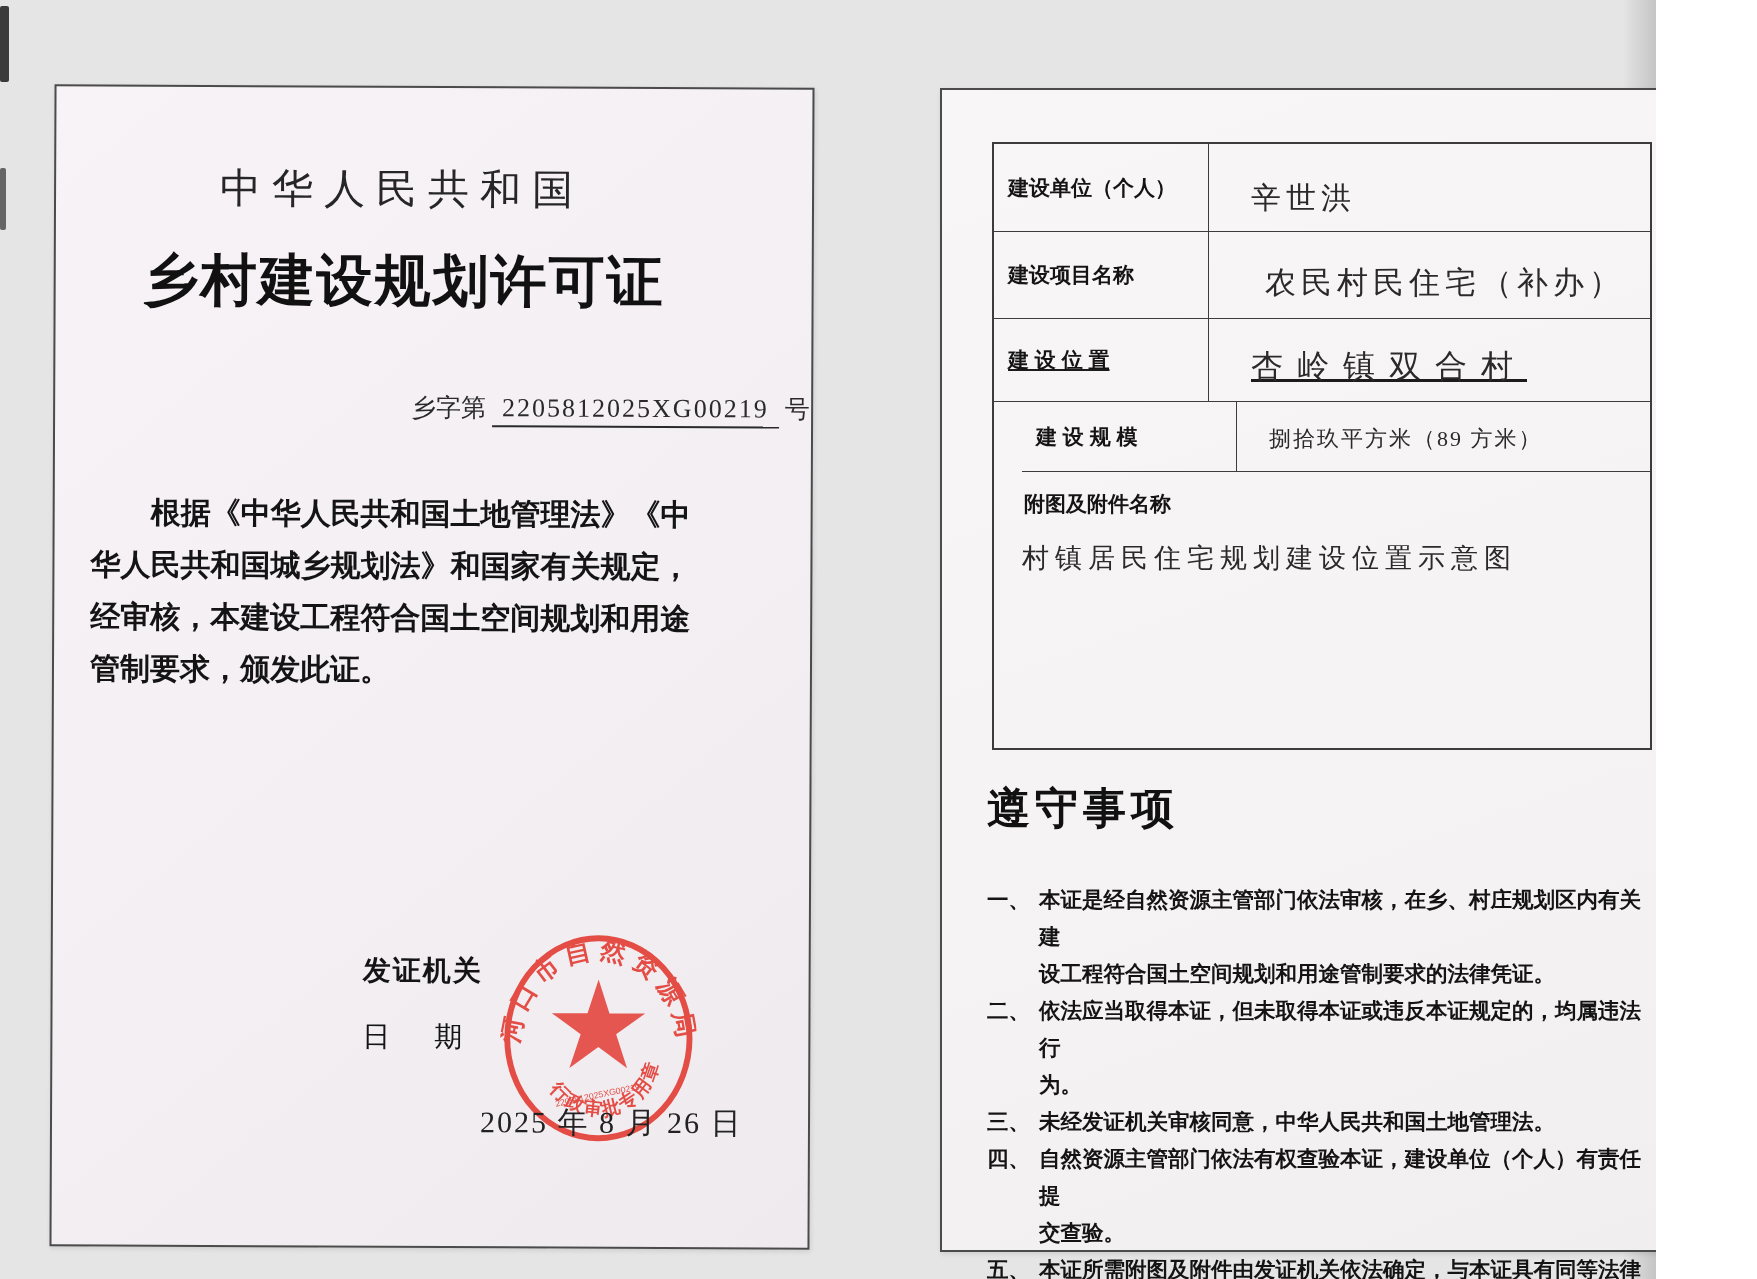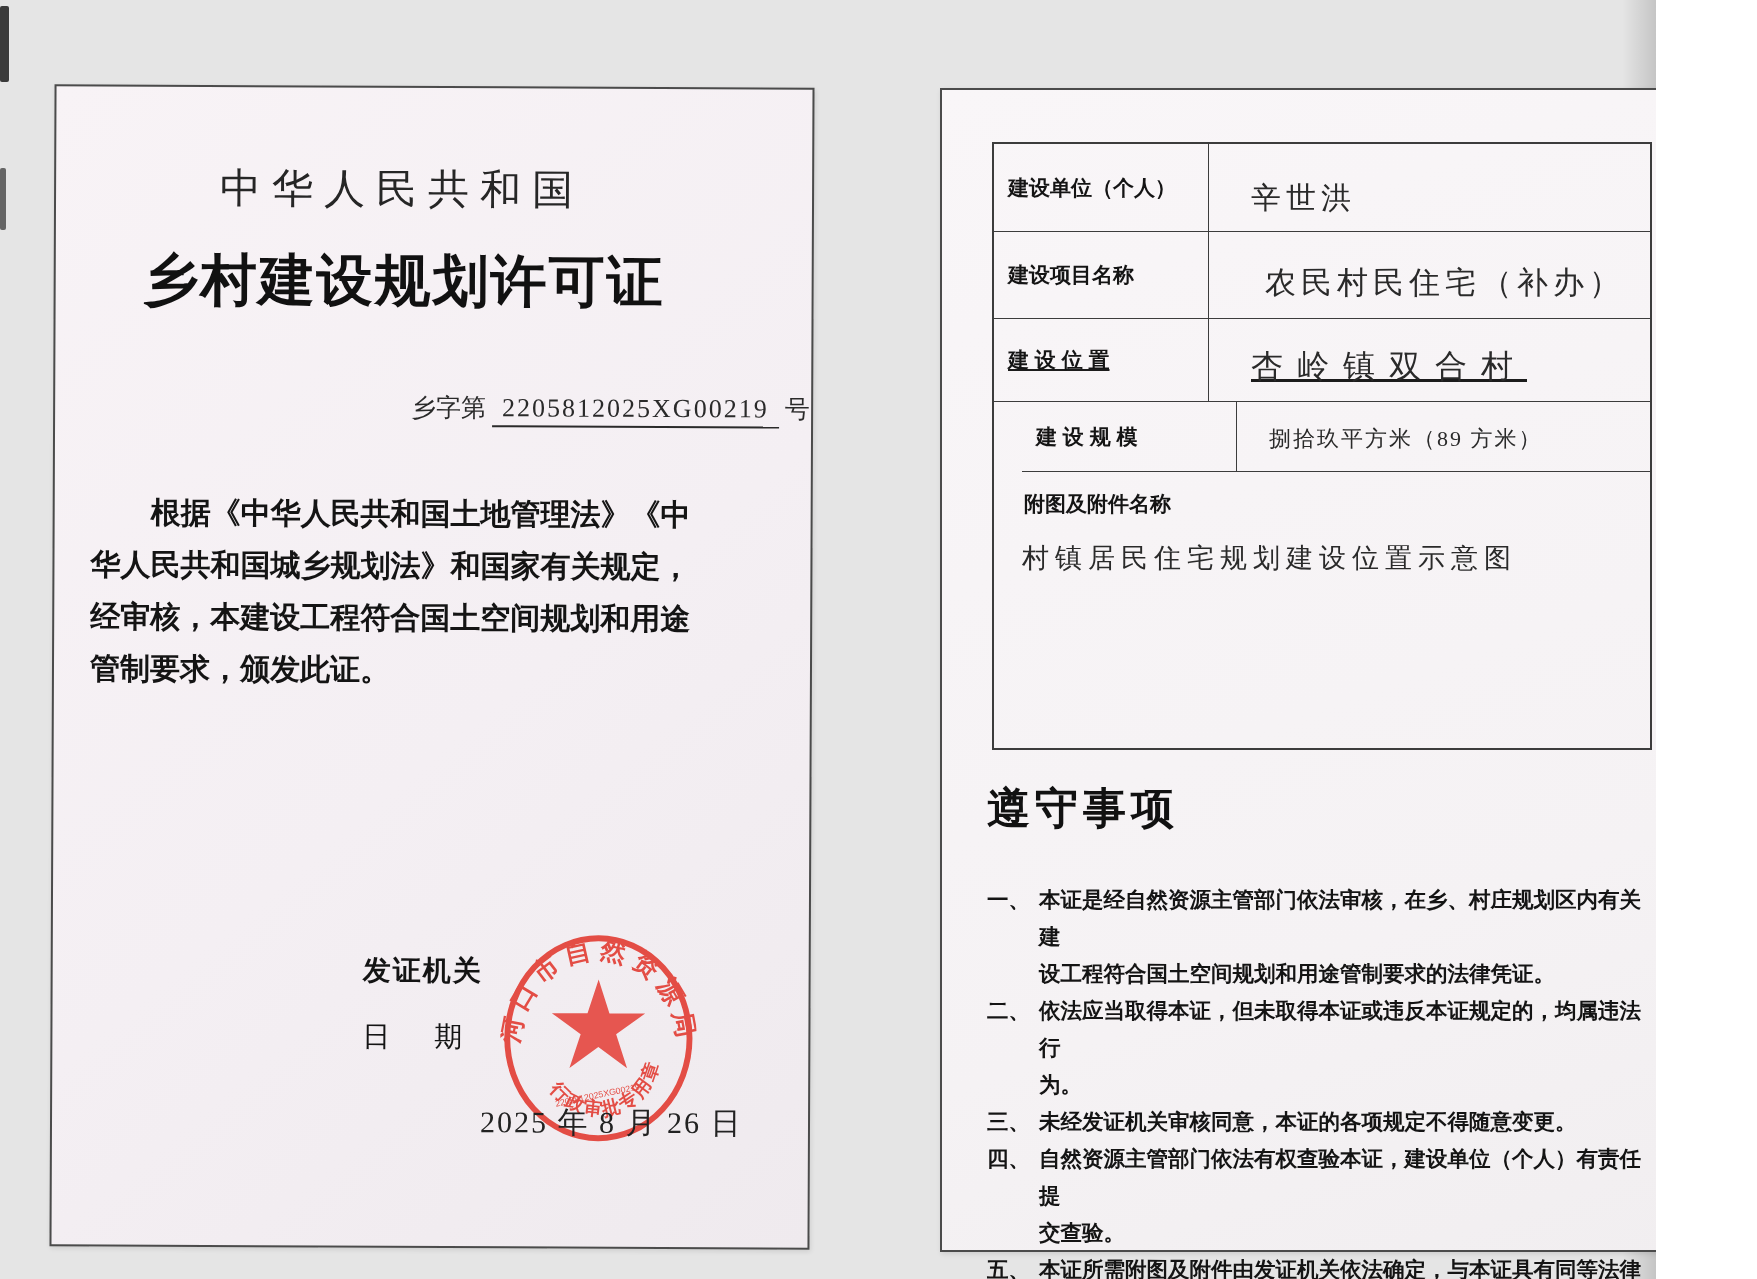--- a/index.html
+++ b/index.html
@@ -132,21 +132,21 @@
         <div class="item-text">本证是经自然资源主管部门依法审核，在乡、村庄规划区内有关建
 设工程符合国土空间规划和用途管制要求的法律凭证。</div>
       </div>
       <div class="item">
         <div class="item-num">二、</div>
         <div class="item-text">依法应当取得本证，但未取得本证或违反本证规定的，均属违法行
 为。</div>
       </div>
       <div class="item">
         <div class="item-num">三、</div>
-        <div class="item-text">未经发证机关审核同意，本证的各项规定不得随意变更。</div>
+        <div class="item-text">未经发证机关审核同意，中华人民共和国土地管理法。</div>
       </div>
       <div class="item">
         <div class="item-num">四、</div>
         <div class="item-text">自然资源主管部门依法有权查验本证，建设单位（个人）有责任提
 交查验。</div>
       </div>
       <div class="item">
         <div class="item-num">五、</div>
         <div class="item-text">本证所需附图及附件由发证机关依法确定，与本证具有同等法律效
 力。</div>

